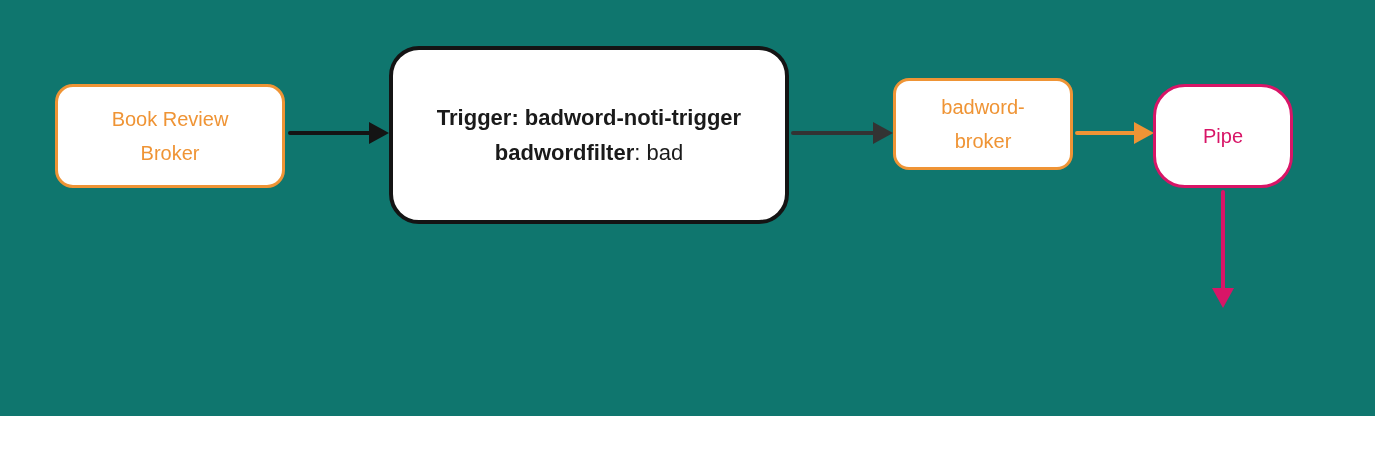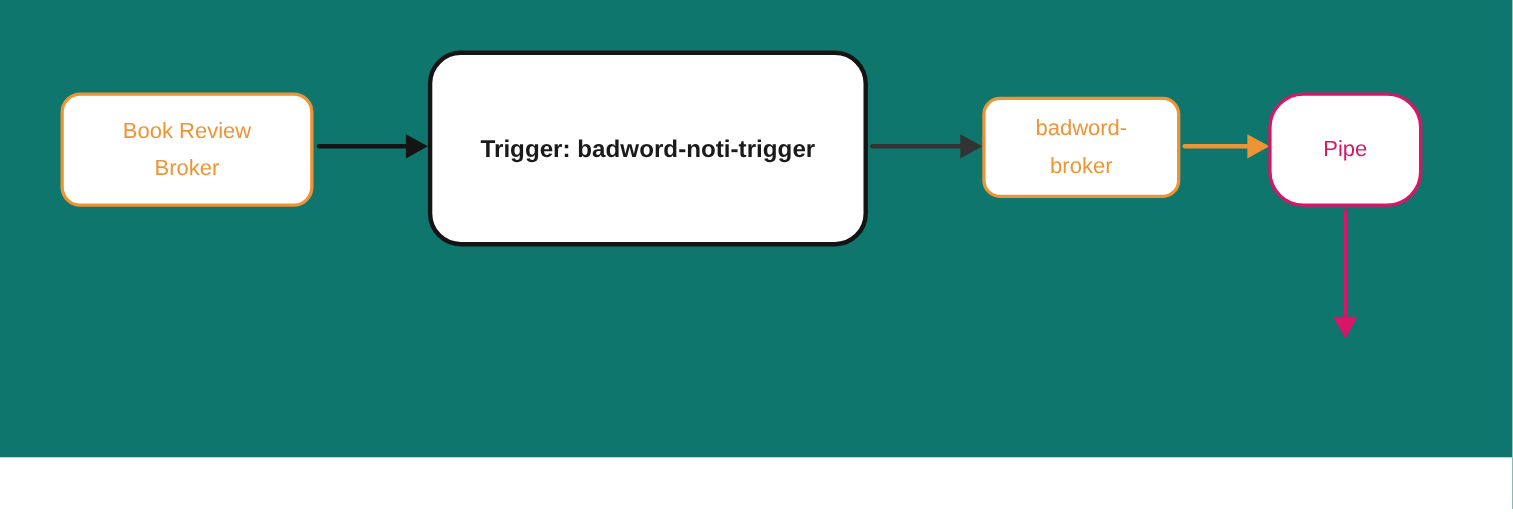--- a/index.html
+++ b/index.html
@@ -43,21 +43,21 @@
     border: 4px solid #141414;
     color: #1a1a1a;
     border-radius: 30px;
     font-size: 22px;
     line-height: 35px;
   }
   .node-trigger .bold { font-weight: 700; }
 
   #node-book-review-broker { left: 55px;  top: 84px;  width: 230px; height: 104px; }
   #node-trigger            { left: 389px; top: 46px;  width: 400px; height: 178px; }
-  #node-badword-broker     { left: 893px; top: 88px;  width: 180px; height: 92px;  border-radius: 16px; }
+  #node-badword-broker     { left: 893px; top: 78px;  width: 180px; height: 92px;  border-radius: 16px; }
   #node-pipe               { left: 1153px;top: 84px;  width: 140px; height: 104px; }
   #node-slack-sink         { left: 1116px;top: 310px; width: 216px; height: 100px; }
 
   .arrow-shaft-h {
     position: absolute;
     height: 4px;
     border-radius: 2px;
   }
   .arrow-shaft-v {
     position: absolute;
@@ -106,20 +106,23 @@
 
   <div>
     <div class="arrow-shaft-h" id="arrow1-shaft"></div>
     <div class="arrow-head-right" id="arrow1-head"></div>
   </div>
 
   <div class="node node-trigger" id="node-trigger">
     <span>
       <span class="bold">Trigger: badword-noti-trigger</span>
     </span>
+    <span>
+      <span class="bold">badwordfilter</span><span>: bad</span>
+    </span>
   </div>
 
   <div>
     <div class="arrow-shaft-h" id="arrow2-shaft"></div>
     <div class="arrow-head-right" id="arrow2-head"></div>
   </div>
 
   <div class="node node-orange" id="node-badword-broker">
     <span>badword-</span>
     <span>broker</span>

